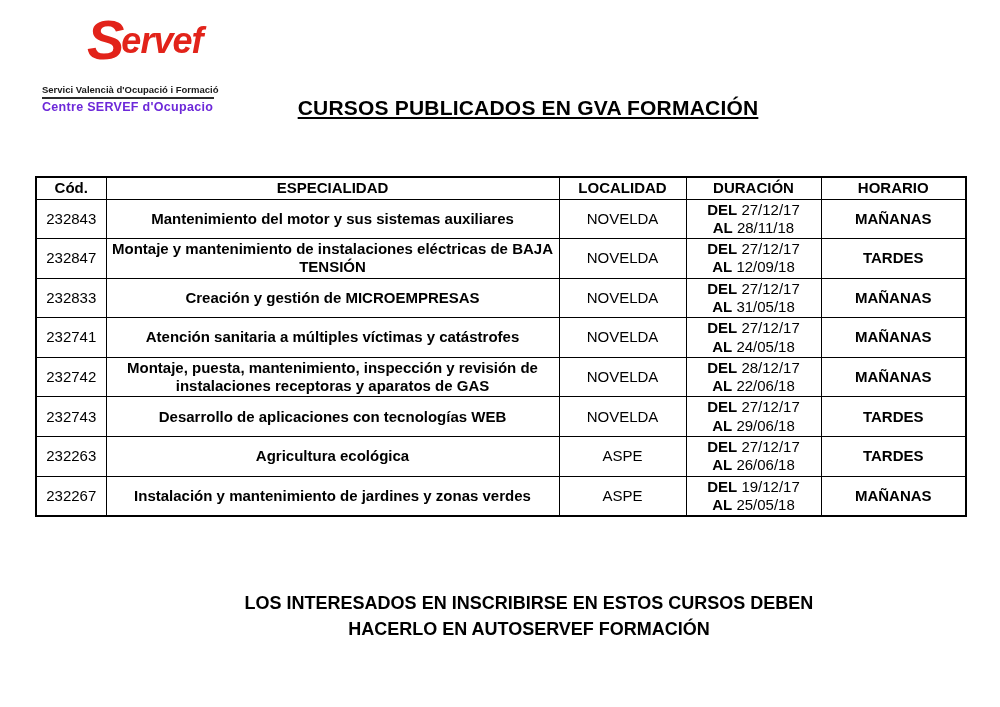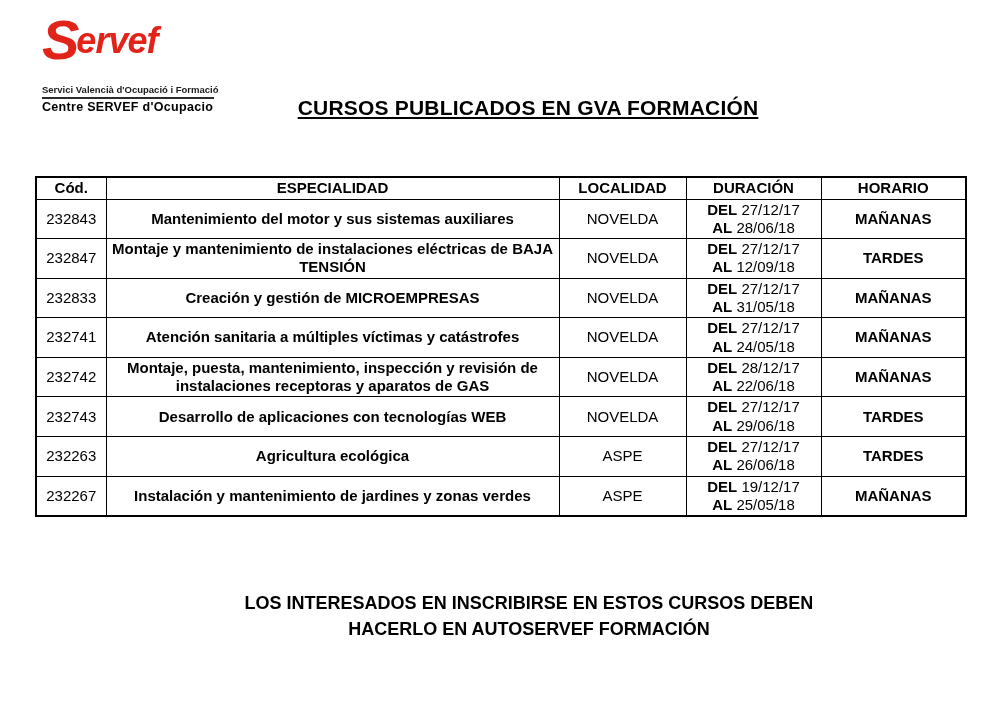--- a/index.html
+++ b/index.html
@@ -20,20 +20,21 @@
     width: 172px;
   }
   .logo-brand {
     font-style: italic;
     font-weight: bold;
     color: #e2231a;
     font-size: 36px;
     line-height: 1;
     letter-spacing: -1px;
     white-space: nowrap;
+    margin-left: 45px;
   }
   .logo-brand .big-s {
     font-size: 56px;
     vertical-align: -6px;
     margin-right: -2px;
   }
   .logo-sub {
     font-size: 9.5px;
     font-weight: bold;
     color: #1a1a1a;
@@ -42,21 +43,21 @@
     letter-spacing: 0px;
   }
   .logo-rule {
     border: none;
     border-top: 2px solid #2b2b2b;
     margin: 2px 0 1px 0;
   }
   .logo-centre {
     font-size: 12.5px;
     font-weight: bold;
-    color: #000000;
+    color: #6d28d9;
     white-space: nowrap;
     letter-spacing: 0.3px;
   }
 
   
   .page-title {
     position: absolute;
     top: 96px; left: 0;
     width: 100%;
     text-align: center;
@@ -130,21 +131,21 @@
       <th>LOCALIDAD</th>
       <th>DURACIÓN</th>
       <th>HORARIO</th>
     </tr>
   </thead>
   <tbody>
     <tr>
       <td>232843</td>
       <td class="spec">Mantenimiento del motor y sus sistemas auxiliares</td>
       <td>NOVELDA</td>
-      <td class="dur"><span class="b">DEL</span> <span>27/12/17</span><br><span class="b">AL</span> <span>28/06/18</span></td>
+      <td class="dur"><span class="b">DEL</span> <span>27/12/17</span><br><span class="b">AL</span> <span>28/11/18</span></td>
       <td class="hor">MAÑANAS</td>
     </tr>
     <tr>
       <td>232847</td>
       <td class="spec">Montaje y mantenimiento de instalaciones eléctricas de BAJA TENSIÓN</td>
       <td>NOVELDA</td>
       <td class="dur"><span class="b">DEL</span> <span>27/12/17</span><br><span class="b">AL</span> <span>12/09/18</span></td>
       <td class="hor">TARDES</td>
     </tr>
     <tr>

